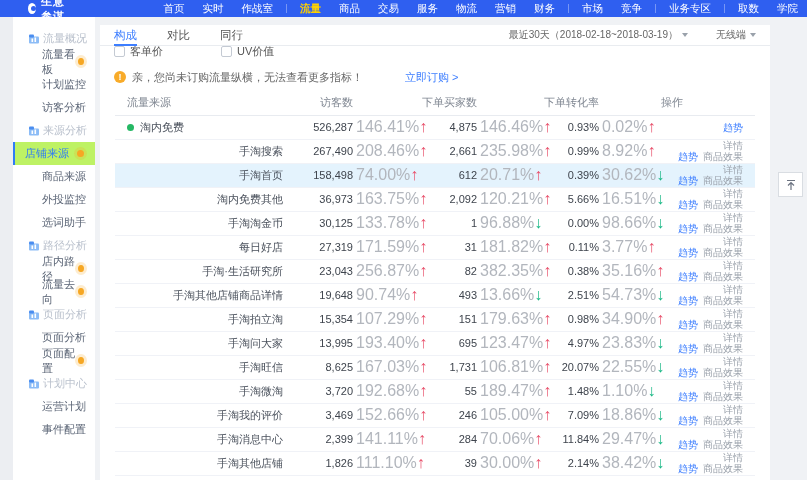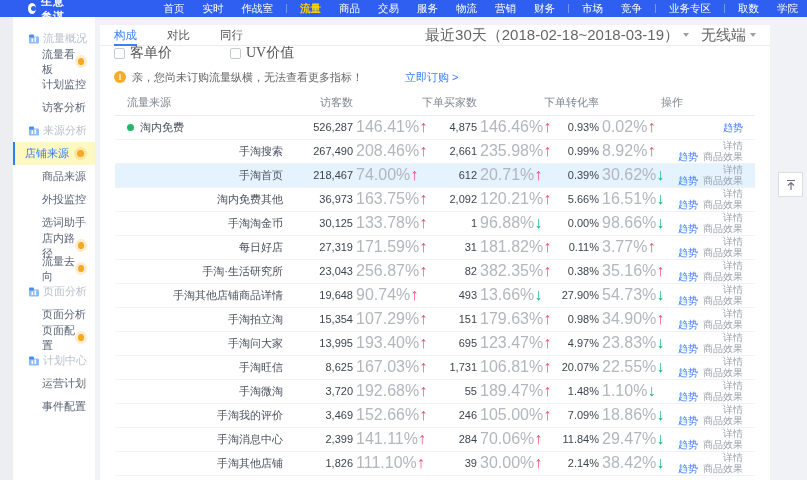--- a/index.html
+++ b/index.html
@@ -19,41 +19,41 @@
   .nav-item.active { color:#fdd000; font-weight:bold; }
   .nav-sep { width:1px; height:9px; background:rgba(255,255,255,.35); margin:0 4px; }
 
   
   .left-strip { position:absolute; left:0; top:17px; width:13px; bottom:0; background:#eceef2; }
   .sidebar { position:absolute; left:13px; top:17px; width:82px; bottom:0; background:#fff;
              padding-top:10px; font-size:11px; }
   .sb-row { height:23px; display:flex; align-items:center; position:relative; cursor:default; }
   .sb-header { padding-left:16px; color:#b9c0cc; gap:4px; }
   .sb-item { padding-left:29px; color:#5a6475; cursor:pointer; }
-  .sb-item.active { background:#fef9c3; color:#2f7cf6;padding-left:12px; }
+  .sb-item.active { background:#bef264; color:#2f7cf6;padding-left:12px; }
   .sb-item.active::before { content:""; position:absolute; left:0; top:0; bottom:0; width:2px; background:#2f7cf6; }
   .sb-dot { width:7px; height:7px; border-radius:50%; background:#f6a723;
             box-shadow:0 0 0 3px rgba(246,167,35,.22); margin-left:auto; margin-right:11px; }
   .sb-ic { display:inline-flex; width:10px; height:10px; }
 
   
   .panel { position:absolute; left:100px; top:25px; width:670px; height:455px; background:#fff; }
 
   .tabbar { height:21px; display:flex; align-items:center; padding:0 14px;
             border-bottom:1px solid #e9ecf0; font-size:11.5px; }
   .tab { margin-right:30px; color:#555; height:21px; line-height:20px; cursor:pointer; }
   .tab.active { color:#3d7eff; border-bottom:2px solid #3d7eff; }
-  .tb-right { margin-left:auto; display:flex; align-items:center; gap:12px; color:#666; font-size:15px; }
+  .tb-right { margin-left:auto; display:flex; align-items:center; gap:28px; color:#666; font-size:10px; }
   .selector { display:flex; align-items:center; gap:4px; cursor:pointer; white-space:nowrap; }
   .caret { width:0; height:0; border-left:3.5px solid transparent; border-right:3.5px solid transparent;
            border-top:4px solid #9aa1ab; }
 
   .cb-row { height:15px; overflow:hidden; padding:0 14px; }
   .cb-inner { display:flex; gap:58px; margin-top:-2px; align-items:center; }
-  .cb { display:flex; align-items:center; gap:5px; font-size:14px; color:#555; cursor:pointer;font-family:Liberation Serif, serif; }
+  .cb { display:flex; align-items:center; gap:5px; font-size:11px; color:#555; cursor:pointer; }
   .cb-box { width:11px; height:11px; border:1px solid #c4cad3; border-radius:2px; background:#fff; }
 
   .notice { margin-top:8px; padding:0 14px; display:flex; align-items:center; gap:6px;
             font-size:11px; color:#666; height:16px; }
   .warn-ic { width:12px; height:12px; border-radius:50%; background:#f8ab29; color:#fff;
              font-size:9px; font-weight:bold; display:flex; align-items:center; justify-content:center; flex:none; }
   .notice-link { color:#3d7eff; cursor:pointer;margin-left:36px; }
 
   
   table { width:640px; margin:6px 15px 0; border-collapse:collapse; table-layout:fixed; font-size:11px; }
@@ -150,20 +150,31 @@
     </div>
     <div class="sb-row sb-item">
       <span>商品来源</span>
     </div>
     <div class="sb-row sb-item">
       <span>外投监控</span>
     </div>
     <div class="sb-row sb-item">
       <span>选词助手</span>
     </div>
+    <div class="sb-row sb-header">
+      <span class="sb-ic">
+        <svg width="10" height="10" viewBox="0 0 10 10">
+          <rect x="0" y="2.5" width="10" height="7" rx="1" fill="#8cbcf6"></rect>
+          <rect x="0" y="0.5" width="5" height="3" rx="1" fill="#4a8df0"></rect>
+          <rect x="2.5" y="4.5" width="1.6" height="3.5" fill="#fff"></rect>
+          <rect x="5.5" y="3.5" width="1.6" height="4.5" fill="#fff"></rect>
+        </svg>
+      </span>
+      <span>路径分析</span>
+    </div>
     <div class="sb-row sb-item">
       <span>店内路径</span>
       <span class="sb-dot"></span>
     </div>
     <div class="sb-row sb-item">
       <span>流量去向</span>
       <span class="sb-dot"></span>
     </div>
     <div class="sb-row sb-header">
       <span class="sb-ic">
@@ -335,21 +346,21 @@
           </td>
         </tr>
         <tr class="hl">
           <td>
             <div class="name-cell child">
               <span>手淘首页</span>
             </div>
           </td>
           <td>
             <div class="num">
-              <span class="val">218,467</span>
+              <span class="val">158,498</span>
               <span class="chg">74.00%<span class="arr up">↑</span></span>
             </div>
           </td>
           <td>
             <div class="num">
               <span class="val">612</span>
               <span class="chg">20.71%<span class="arr up">↑</span></span>
             </div>
           </td>
           <td>
@@ -492,21 +503,21 @@
             </div>
           </td>
           <td>
             <div class="num">
               <span class="val">493</span>
               <span class="chg">13.66%<span class="arr down">↓</span></span>
             </div>
           </td>
           <td>
             <div class="num">
-              <span class="val">27.90%</span>
+              <span class="val">2.51%</span>
               <span class="chg">54.73%<span class="arr down">↓</span></span>
             </div>
           </td>
           <td class="act-cell">
             <div><span class="act-muted">详情</span></div>
             <div><span class="act-link">趋势</span><span class="act-muted">商品效果</span></div>
           </td>
         </tr>
         <tr>
           <td>

